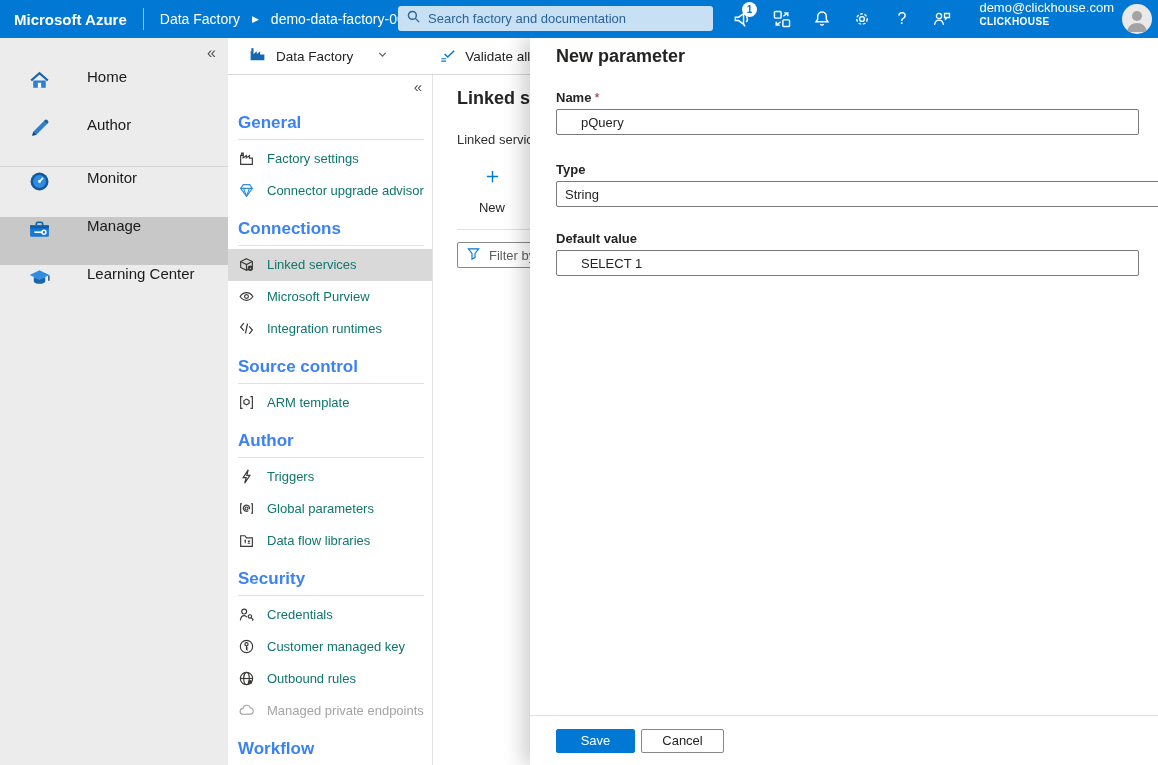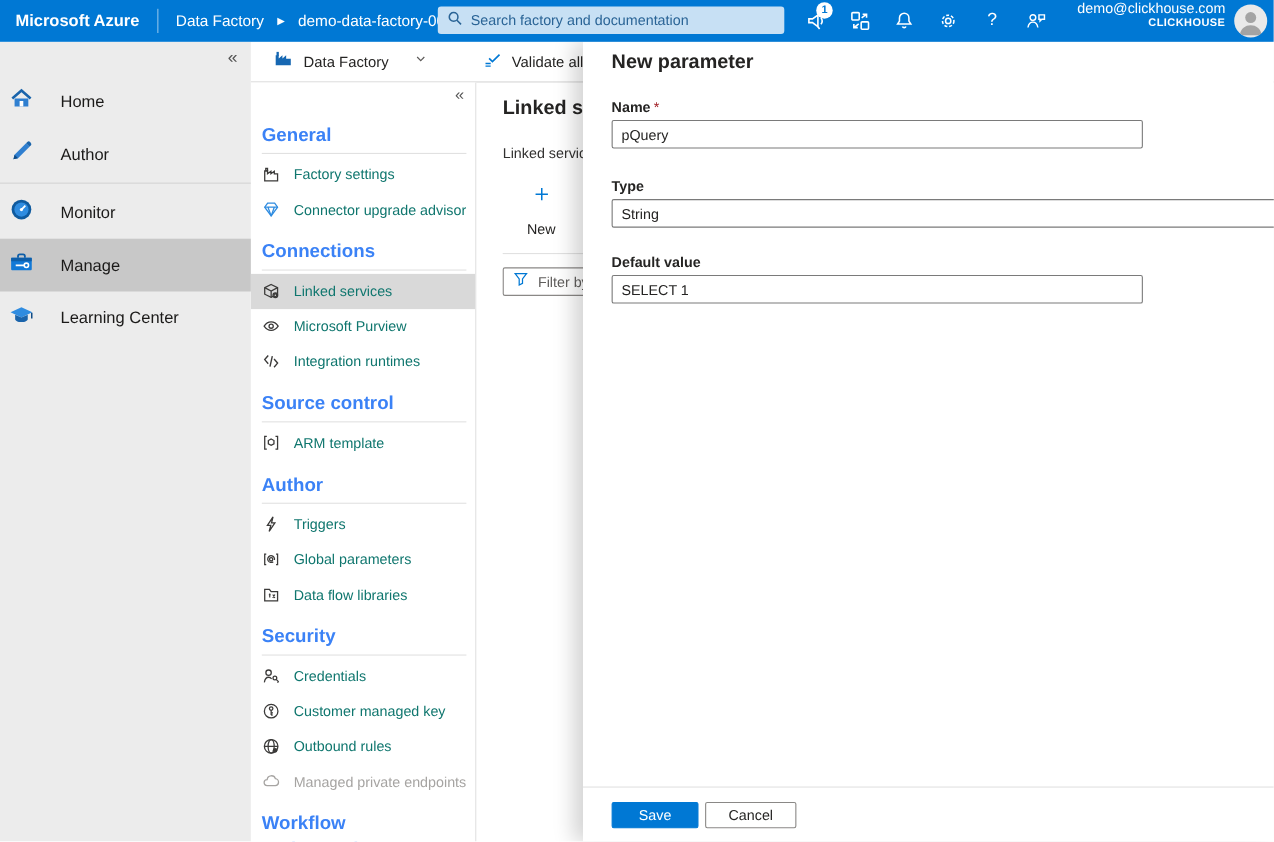--- a/index.html
+++ b/index.html
@@ -17,31 +17,31 @@
   .tb-search { position:absolute; left:398px; top:6px; width:315px; height:25px; background:#c7e0f4;
                border-radius:3px; display:flex; align-items:center; padding:0 8px; gap:7px; }
   .tb-search input { flex:1; border:none; outline:none; background:transparent; font-size:13px; color:#205a8c; }
   .tb-search input::placeholder { color:#2a6496; opacity:1; }
   .tb-icons { position:absolute; left:722px; top:0; height:38px; display:flex; align-items:center; }
   .tslot { width:40px; height:38px; display:flex; align-items:center; justify-content:center; position:relative; cursor:pointer; }
   .badge { position:absolute; top:2px; right:5px; min-width:15px; height:15px; border-radius:50%; background:#fff;
            color:#0078d4; font-size:10px; font-weight:700; display:flex; align-items:center; justify-content:center; }
   .helpq { font-size:16px; color:#fff; }
   .account { position:absolute; right:44px; top:0; height:28px; display:flex; flex-direction:column;
-             justify-content:center; align-items:flex-end; line-height:1.15; }
+             justify-content:center; line-height:1.15; }
   .acct-email { font-size:13px; }
   .acct-org { font-size:10px; font-weight:700; letter-spacing:.4px; }
   .avatar { position:absolute; right:6px; top:4px; width:30px; height:30px; border-radius:50%; background:#e9e9e9;
             display:flex; align-items:center; justify-content:center; overflow:hidden; }
 
   
   .leftnav { position:absolute; top:38px; left:0; width:228px; bottom:0; background:#ececec; z-index:5; }
   .ln-collapse { position:absolute; top:6px; right:12px; font-size:16px; color:#555; cursor:pointer; }
   .ln-items { padding-top:30px; }
-  .ln-item { height:48px; display:flex; align-items:center; gap:23px; padding-left:7px; cursor:pointer; }
+  .ln-item { height:48px; display:flex; align-items:flex-start; gap:35px; padding-left:27px; cursor:pointer; }
   .ln-item.selected { background:#c8c8c8; }
   .ln-label { font-size:15px; color:#1b1a19; }
   .ln-divider { height:1px; background:#d5d5d5; margin:2px 0; }
 
   
   .toolbar { position:absolute; top:38px; left:228px; right:0; height:37px; background:#fff;
              border-bottom:1px solid #d6d6d6; display:flex; align-items:center; z-index:4; }
   .tbr-group { display:flex; align-items:center; gap:9px; padding-left:20px; cursor:pointer; }
   .tbr-label { font-size:13.5px; color:#252423; }
   .tbr-chev { margin-left:14px; }
@@ -77,22 +77,22 @@
   .c-filter input::placeholder { color:#605e5c; opacity:1; }
 
   
   .flyout { position:absolute; top:38px; left:530px; right:0; bottom:0; background:#fff; z-index:20;
             box-shadow:-8px 0 18px rgba(0,0,0,0.18); }
   .fl-body { padding:8px 26px 0 26px; }
   .fl-title { font-size:18px; font-weight:700; color:#252423; }
   .fl-label { margin-top:24px; font-size:13px; font-weight:700; color:#252423; }
   .fl-label .req { color:#a4262c; margin-left:3px; font-weight:400; }
   .fl-label.first { margin-top:23px; }
-  .fl-input { margin-top:4px; width:483px; height:26px; border:1px solid #7a7a7a; border-radius:2px;
-              padding:0 8px; font-size:13px; color:#252423; outline:none; display:block; background:#fff; }
+  .fl-input { margin-top:4px; width:583px; height:26px; border:1px solid #7a7a7a; border-radius:2px;
+              padding:0 24px; font-size:13px; color:#252423; outline:none; display:block; background:#fff; }
   .fl-select { margin-top:4px; width:636px; height:26px; border:1px solid #7a7a7a; border-radius:2px;
                display:flex; align-items:center; justify-content:space-between; padding:0 8px; cursor:pointer; background:#fff; }
   .fl-select-value { font-size:13px; color:#252423; }
   .fl-gap-type { margin-top:27px; }
   .fl-footer { position:absolute; left:0; right:0; bottom:0; height:50px; border-top:1px solid #e1e1e1;
                display:flex; align-items:center; gap:6px; padding-left:26px; background:#fff; }
   .btn { height:24px; font-size:13px; border-radius:2px; cursor:pointer; display:flex; align-items:center;
          justify-content:center; }
   .btn-primary { width:79px; background:#0078d4; color:#fff; border:1px solid #0078d4; }
   .btn-secondary { width:83px; background:#fff; color:#252423; border:1px solid #8a8886; }

